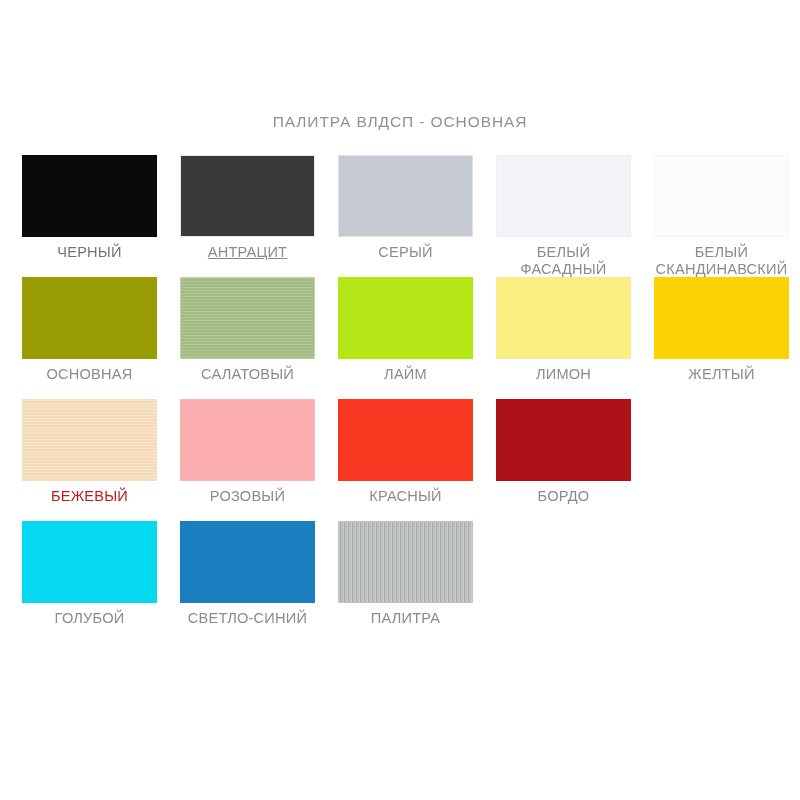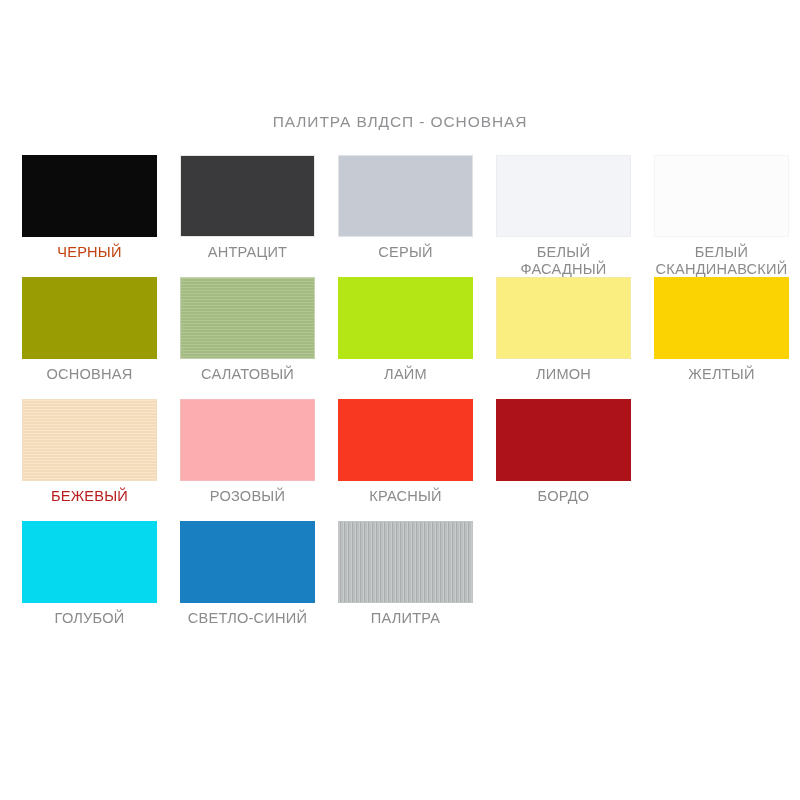--- a/index.html
+++ b/index.html
@@ -83,25 +83,25 @@
 <body>
 
 <div class="palette-root">
 
   <div class="palette-title">ПАЛИТРА ВЛДСП - ОСНОВНАЯ</div>
 
   <div class="swatch-grid">
       <div class="swatch-row">
         <div class="swatch-cell">
           <div class="swatch-chip" style="background: rgb(10, 10, 11);"></div>
-          <div class="swatch-label" style="color: #c2410c;">ЧЕРНЫЙ</div>
+          <div class="swatch-label" style="color: #737373;">ЧЕРНЫЙ</div>
         </div>
         <div class="swatch-cell">
           <div class="swatch-chip" style="background: rgb(58, 58, 60); border: 1px solid rgb(230, 230, 230);"></div>
-          <div class="swatch-label" style="color: rgb(138, 139, 141);">АНТРАЦИТ</div>
+          <div class="swatch-label" style="color: rgb(138, 139, 141); text-decoration: underline;">АНТРАЦИТ</div>
         </div>
         <div class="swatch-cell">
           <div class="swatch-chip" style="background: rgb(197, 202, 211); border: 1px solid rgb(223, 226, 231);"></div>
           <div class="swatch-label" style="color: rgb(138, 139, 141);">СЕРЫЙ</div>
         </div>
         <div class="swatch-cell">
           <div class="swatch-chip" style="background: rgb(242, 244, 248); border: 1px solid rgb(235, 237, 241);"></div>
           <div class="swatch-label" style="color: rgb(138, 139, 141);">БЕЛЫЙ
 ФАСАДНЫЙ</div>
         </div>

